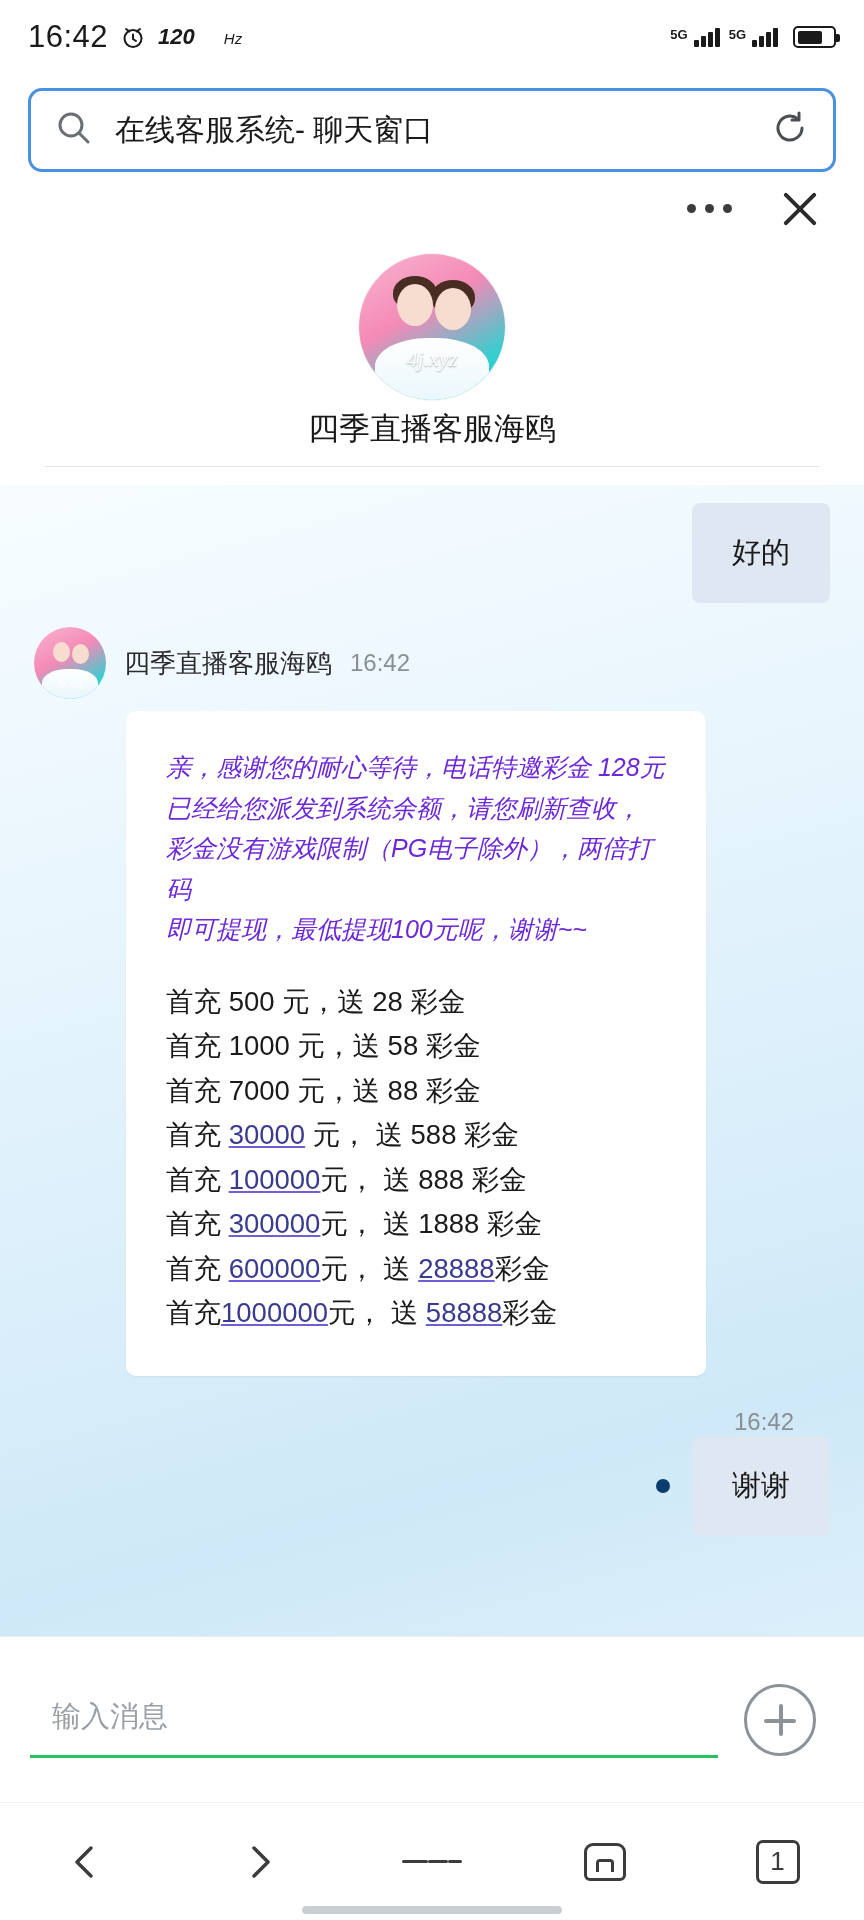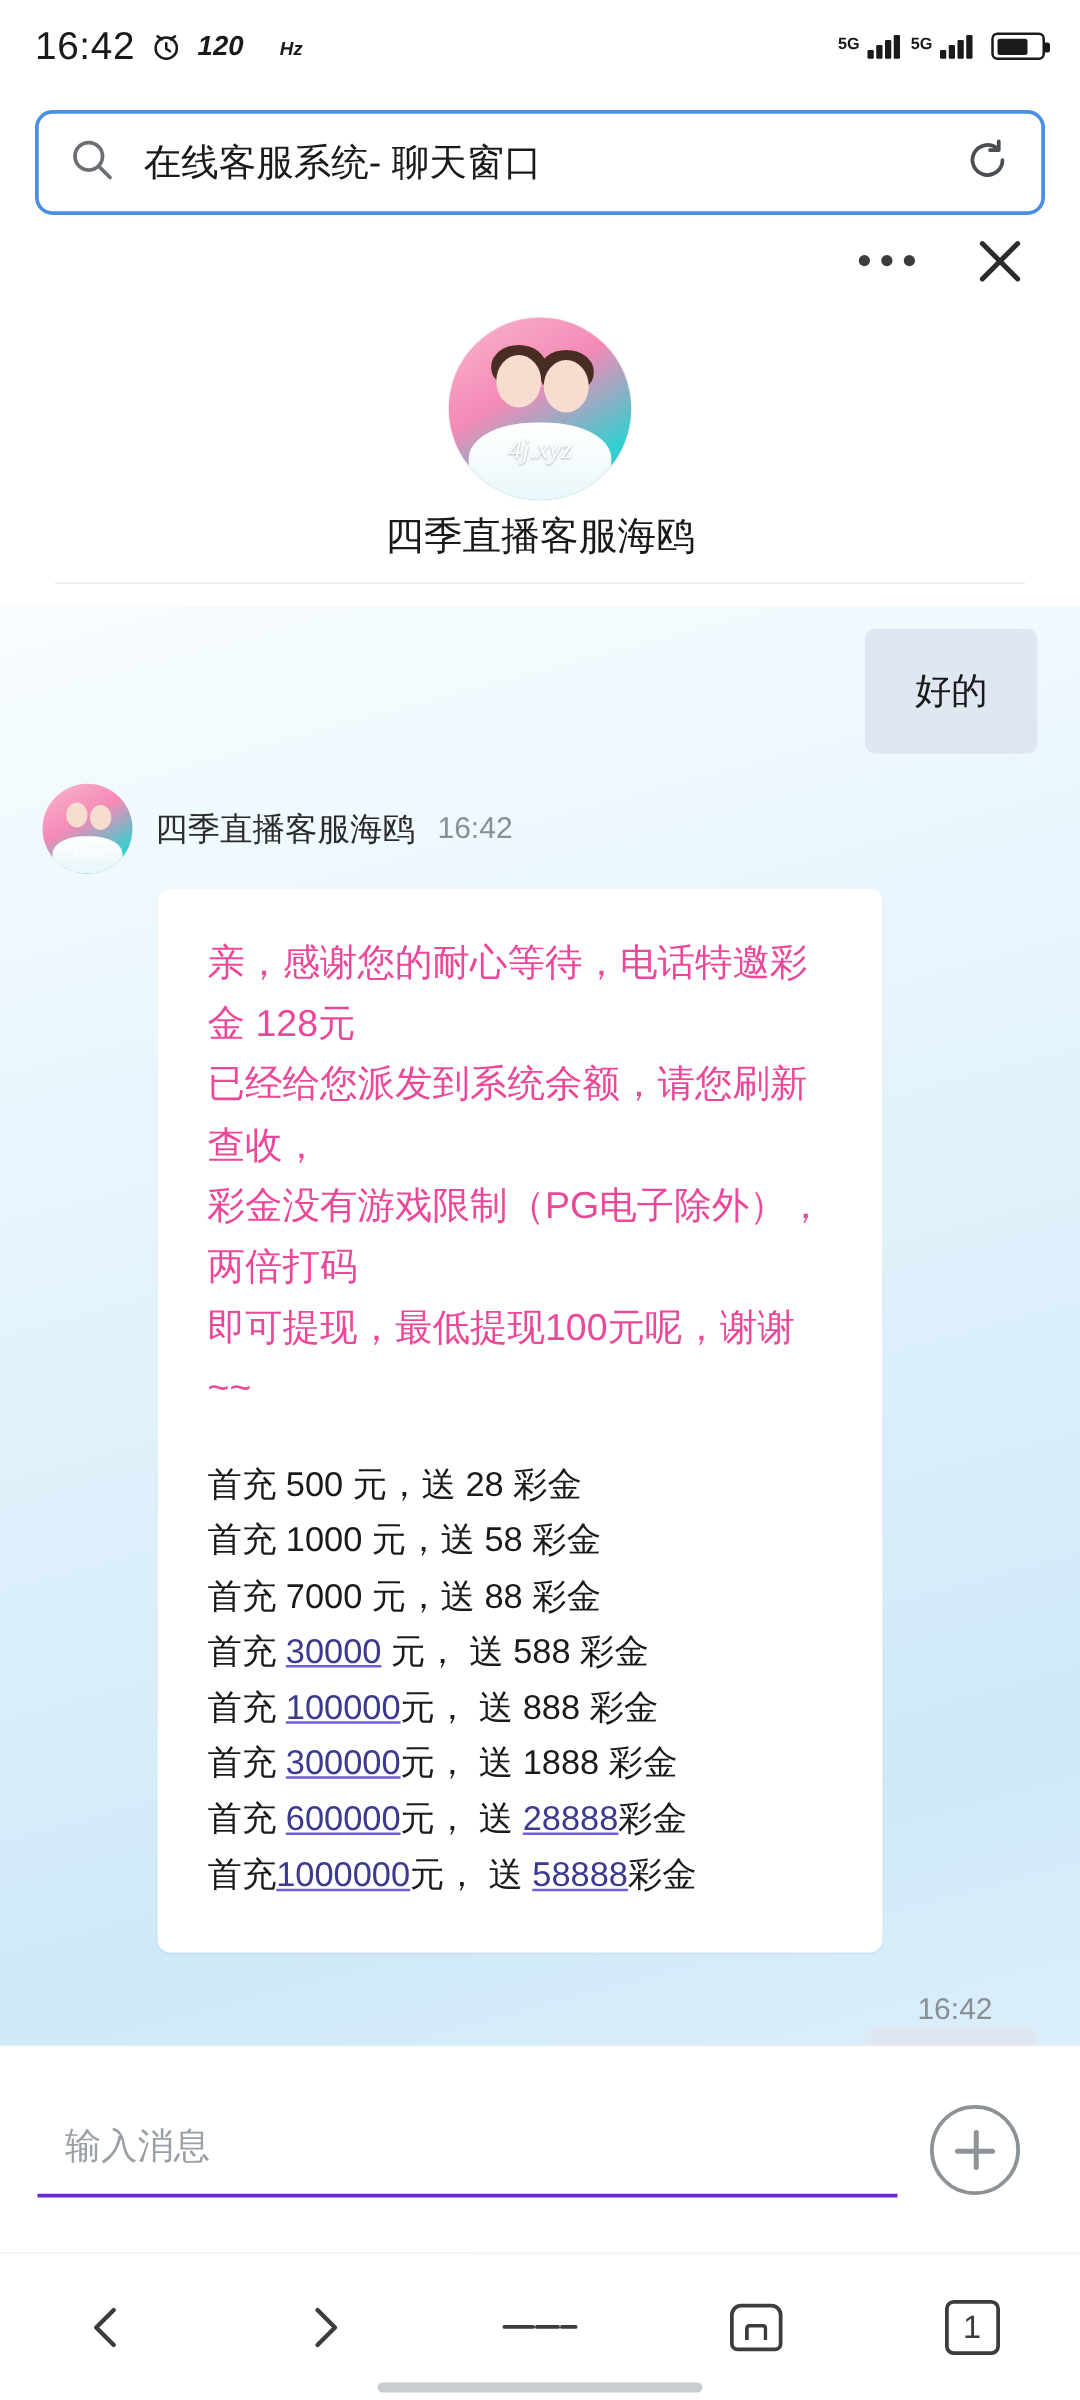--- a/index.html
+++ b/index.html
@@ -25,21 +25,21 @@
     align-items: center;
     justify-content: space-between;
     padding: 0 28px;
     background: #ffffff;
   }
   .sb-left { display: flex; align-items: center; gap: 12px; }
   .sb-clock { font-size: 31px; color: #1a1a1a; letter-spacing: .5px; }
   .alarm-icon { width: 26px; height: 26px; position: relative; display:inline-block;}
   .alarm-icon svg { display:block; }
   .hz { font-size: 22px; font-weight: bold; font-style: italic; color:#1a1a1a; }
-  .hz small { font-size: 15px; font-weight: bold; font-style: italic; padding-left: 29px; }
+  .hz small { font-size: 15px; font-weight: normal; font-style: italic; padding-left: 29px; }
   .sb-right { display: flex; align-items: center; gap: 9px; }
   .sig { display: flex; align-items: flex-end; gap: 2px; }
   .sig i { display:block; width: 5px; background:#1a1a1a; border-radius:1px;}
   .sig i:nth-child(1){height:7px;} .sig i:nth-child(2){height:11px;}
   .sig i:nth-child(3){height:15px;} .sig i:nth-child(4){height:19px;}
   .five-g { font-size: 13px; font-weight: bold; color:#1a1a1a; line-height:1; align-self:flex-start; margin-right:-1px;}
   .sig-group { display:flex; align-items:flex-start; gap:7px;}
   .battery {
     width: 43px; height: 22px; border: 2.5px solid #1a1a1a; border-radius: 5px;
     position: relative; margin-left: 6px;
@@ -160,24 +160,25 @@
 
   .bubble-in {
     margin-left: 92px;
     background:#ffffff;
     border-radius: 10px;
     padding: 36px 40px 40px 40px;
     max-width: 580px;
     box-shadow: 0 1px 2px rgba(0,0,0,.05);
   }
   .bubble-in p {
-    font-size: 30px;
-    color:#ec4899;
+    font-size: 25px;
+    color:#6d28d9;
     line-height: 1.62;
     white-space: pre-wrap;
+    font-style: italic;
   }
   .bubble-in .gap { height: 30px; }
   .bubble-in .tier { font-size: 27.5px; color:#1a1a1a; line-height: 1.62; }
   .bubble-in .tier u { text-decoration: underline; text-decoration-color:#6f5fd6; color:#3a3a8f; }
 
   .ts-right { text-align:right; font-size:24px; color:#8a8f94; padding: 18px 36px 0 0;}
 
   
   .inputbar {
     position:absolute; left:0; right:0; bottom: 118px;
@@ -185,21 +186,21 @@
     height: 166px;
     display:flex; align-items:center;
     padding: 0 30px;
     border-top: 1px solid #eceff1;
   }
   .input-field {
     flex:1 1 auto;
     font-size: 29px;
     color:#9aa0a6;
     padding: 0 22px 18px 22px;
-    border-bottom: 3px solid #6d28d9;
+    border-bottom: 3px solid #22c55e;
     margin-right: 26px;
     height: 76px; display:flex; align-items:flex-end;
   }
   .plus-btn {
     width: 72px; height:72px; border-radius:50%; border:3px solid #8d9296;
     position:relative; flex:none; margin-right: 18px;
   }
   .plus-btn:before,.plus-btn:after{
     content:""; position:absolute; background:#8d9296; border-radius:2px;
   }

